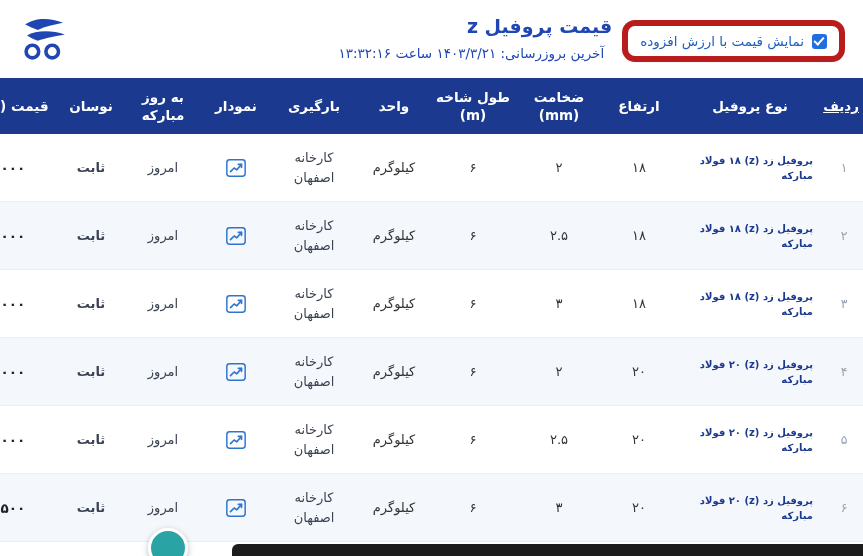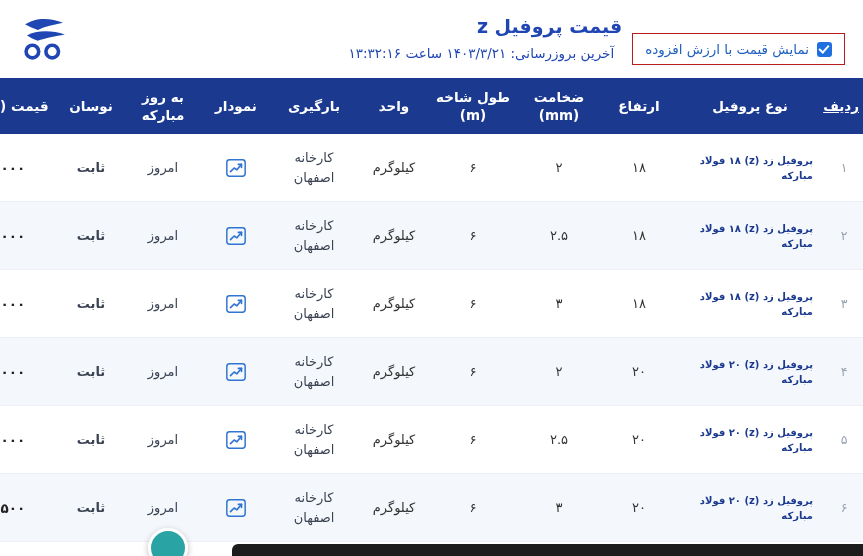--- a/index.html
+++ b/index.html
@@ -53,25 +53,25 @@
     color: #2046b4;
     font-size: 13.5px;
     margin: 8px;
     line-height: 1.2;
   }
   .vat-toggle {
     display: inline-flex;
     flex-direction: row-reverse;
     align-items: center;
     gap: 8px;
-    border: 1px solid #b91c1c;
-    border-radius: 0;
+    border: 6px solid #b91c1c;
+    border-radius: 13px;
     background: #ffffff;
     padding: 7px 12px;
-    margin-top: 23px;
+    margin-top: 10px;
     box-shadow: 0 1px 2px rgba(0,0,0,0.04);
     cursor: pointer;
     white-space: nowrap;
   }
   .vat-label {
     color: #1f5fbf;
     font-size: 13.5px;
   }
   .vat-checkbox {
     width: 15px; height: 15px;

